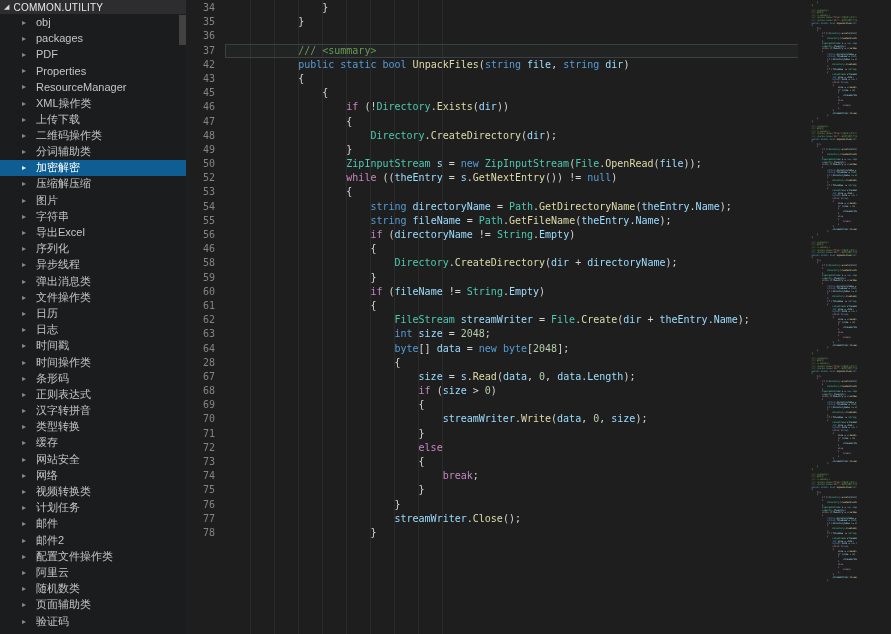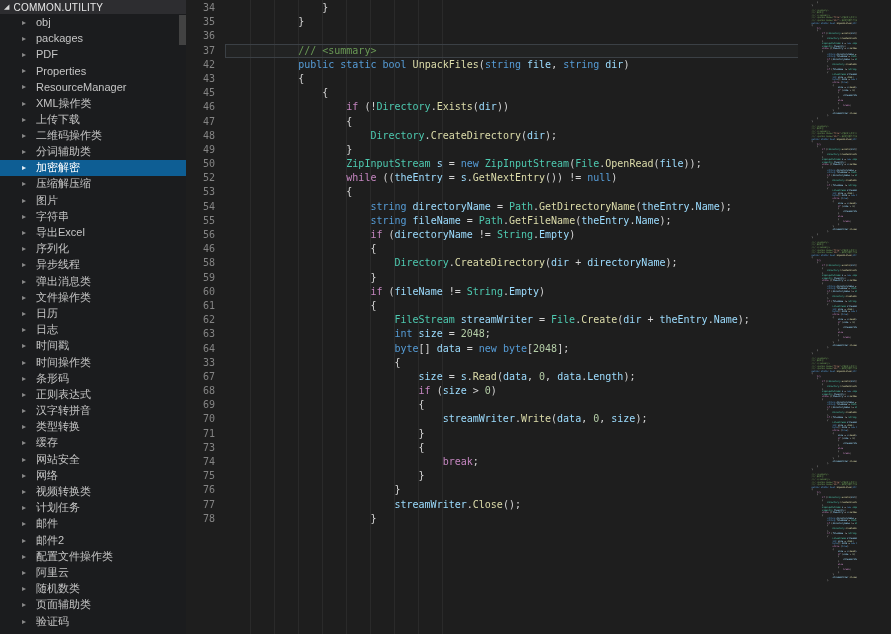--- a/index.html
+++ b/index.html
@@ -223,26 +223,27 @@
         <div class="row"><span class="num">55</span><span class="code"><span style="color: rgb(212, 212, 212);">                    </span><span style="color: rgb(86, 156, 214);">string</span><span style="color: rgb(212, 212, 212);"> </span><span style="color: rgb(156, 220, 254); font-weight: 500;">fileName</span><span style="color: rgb(212, 212, 212);"> = </span><span style="color: rgb(78, 201, 176);">Path</span><span style="color: rgb(212, 212, 212);">.</span><span style="color: rgb(220, 220, 170); font-weight: 500;">GetFileName</span><span style="color: rgb(212, 212, 212);">(</span><span style="color: rgb(156, 220, 254); font-weight: 500;">theEntry</span><span style="color: rgb(212, 212, 212);">.</span><span style="color: rgb(156, 220, 254); font-weight: 500;">Name</span><span style="color: rgb(212, 212, 212);">);</span></span></div>
         <div class="row"><span class="num">56</span><span class="code"><span style="color: rgb(212, 212, 212);">                    </span><span style="color: rgb(197, 134, 192);">if</span><span style="color: rgb(212, 212, 212);"> (</span><span style="color: rgb(156, 220, 254); font-weight: 500;">directoryName</span><span style="color: rgb(212, 212, 212);"> != </span><span style="color: rgb(78, 201, 176);">String</span><span style="color: rgb(212, 212, 212);">.</span><span style="color: rgb(156, 220, 254); font-weight: 500;">Empty</span><span style="color: rgb(212, 212, 212);">)</span></span></div>
         <div class="row"><span class="num">46</span><span class="code"><span style="color: rgb(212, 212, 212);">                    {</span></span></div>
         <div class="row"><span class="num">58</span><span class="code"><span style="color: rgb(212, 212, 212);">                        </span><span style="color: rgb(78, 201, 176);">Directory</span><span style="color: rgb(212, 212, 212);">.</span><span style="color: rgb(220, 220, 170); font-weight: 500;">CreateDirectory</span><span style="color: rgb(212, 212, 212);">(</span><span style="color: rgb(156, 220, 254); font-weight: 500;">dir</span><span style="color: rgb(212, 212, 212);"> + </span><span style="color: rgb(156, 220, 254); font-weight: 500;">directoryName</span><span style="color: rgb(212, 212, 212);">);</span></span></div>
         <div class="row"><span class="num">59</span><span class="code"><span style="color: rgb(212, 212, 212);">                    }</span></span></div>
         <div class="row"><span class="num">60</span><span class="code"><span style="color: rgb(212, 212, 212);">                    </span><span style="color: rgb(197, 134, 192);">if</span><span style="color: rgb(212, 212, 212);"> (</span><span style="color: rgb(156, 220, 254); font-weight: 500;">fileName</span><span style="color: rgb(212, 212, 212);"> != </span><span style="color: rgb(78, 201, 176);">String</span><span style="color: rgb(212, 212, 212);">.</span><span style="color: rgb(156, 220, 254); font-weight: 500;">Empty</span><span style="color: rgb(212, 212, 212);">)</span></span></div>
         <div class="row"><span class="num">61</span><span class="code"><span style="color: rgb(212, 212, 212);">                    {</span></span></div>
         <div class="row"><span class="num">62</span><span class="code"><span style="color: rgb(212, 212, 212);">                        </span><span style="color: rgb(78, 201, 176);">FileStream</span><span style="color: rgb(212, 212, 212);"> </span><span style="color: rgb(156, 220, 254); font-weight: 500;">streamWriter</span><span style="color: rgb(212, 212, 212);"> = </span><span style="color: rgb(78, 201, 176);">File</span><span style="color: rgb(212, 212, 212);">.</span><span style="color: rgb(220, 220, 170); font-weight: 500;">Create</span><span style="color: rgb(212, 212, 212);">(</span><span style="color: rgb(156, 220, 254); font-weight: 500;">dir</span><span style="color: rgb(212, 212, 212);"> + </span><span style="color: rgb(156, 220, 254); font-weight: 500;">theEntry</span><span style="color: rgb(212, 212, 212);">.</span><span style="color: rgb(156, 220, 254); font-weight: 500;">Name</span><span style="color: rgb(212, 212, 212);">);</span></span></div>
         <div class="row"><span class="num">63</span><span class="code"><span style="color: rgb(212, 212, 212);">                        </span><span style="color: rgb(86, 156, 214);">int</span><span style="color: rgb(212, 212, 212);"> </span><span style="color: rgb(156, 220, 254); font-weight: 500;">size</span><span style="color: rgb(212, 212, 212);"> = </span><span style="color: rgb(181, 206, 168);">2048</span><span style="color: rgb(212, 212, 212);">;</span></span></div>
         <div class="row"><span class="num">64</span><span class="code"><span style="color: rgb(212, 212, 212);">                        </span><span style="color: rgb(86, 156, 214);">byte</span><span style="color: rgb(212, 212, 212);">[] </span><span style="color: rgb(156, 220, 254); font-weight: 500;">data</span><span style="color: rgb(212, 212, 212);"> = </span><span style="color: rgb(86, 156, 214);">new</span><span style="color: rgb(212, 212, 212);"> </span><span style="color: rgb(86, 156, 214);">byte</span><span style="color: rgb(212, 212, 212);">[</span><span style="color: rgb(181, 206, 168);">2048</span><span style="color: rgb(212, 212, 212);">];</span></span></div>
-        <div class="row"><span class="num">33</span><span class="code"><span style="color: rgb(212, 212, 212);">                        {</span></span></div>
+        <div class="row"><span class="num">28</span><span class="code"><span style="color: rgb(212, 212, 212);">                        {</span></span></div>
         <div class="row"><span class="num">67</span><span class="code"><span style="color: rgb(212, 212, 212);">                            </span><span style="color: rgb(156, 220, 254); font-weight: 500;">size</span><span style="color: rgb(212, 212, 212);"> = </span><span style="color: rgb(156, 220, 254); font-weight: 500;">s</span><span style="color: rgb(212, 212, 212);">.</span><span style="color: rgb(220, 220, 170); font-weight: 500;">Read</span><span style="color: rgb(212, 212, 212);">(</span><span style="color: rgb(156, 220, 254); font-weight: 500;">data</span><span style="color: rgb(212, 212, 212);">, </span><span style="color: rgb(181, 206, 168);">0</span><span style="color: rgb(212, 212, 212);">, </span><span style="color: rgb(156, 220, 254); font-weight: 500;">data</span><span style="color: rgb(212, 212, 212);">.</span><span style="color: rgb(156, 220, 254); font-weight: 500;">Length</span><span style="color: rgb(212, 212, 212);">);</span></span></div>
         <div class="row"><span class="num">68</span><span class="code"><span style="color: rgb(212, 212, 212);">                            </span><span style="color: rgb(197, 134, 192);">if</span><span style="color: rgb(212, 212, 212);"> (</span><span style="color: rgb(156, 220, 254); font-weight: 500;">size</span><span style="color: rgb(212, 212, 212);"> &gt; </span><span style="color: rgb(181, 206, 168);">0</span><span style="color: rgb(212, 212, 212);">)</span></span></div>
         <div class="row"><span class="num">69</span><span class="code"><span style="color: rgb(212, 212, 212);">                            {</span></span></div>
         <div class="row"><span class="num">70</span><span class="code"><span style="color: rgb(212, 212, 212);">                                </span><span style="color: rgb(156, 220, 254); font-weight: 500;">streamWriter</span><span style="color: rgb(212, 212, 212);">.</span><span style="color: rgb(220, 220, 170); font-weight: 500;">Write</span><span style="color: rgb(212, 212, 212);">(</span><span style="color: rgb(156, 220, 254); font-weight: 500;">data</span><span style="color: rgb(212, 212, 212);">, </span><span style="color: rgb(181, 206, 168);">0</span><span style="color: rgb(212, 212, 212);">, </span><span style="color: rgb(156, 220, 254); font-weight: 500;">size</span><span style="color: rgb(212, 212, 212);">);</span></span></div>
         <div class="row"><span class="num">71</span><span class="code"><span style="color: rgb(212, 212, 212);">                            }</span></span></div>
+        <div class="row"><span class="num">72</span><span class="code"><span style="color: rgb(212, 212, 212);">                            </span><span style="color: rgb(197, 134, 192);">else</span></span></div>
         <div class="row"><span class="num">73</span><span class="code"><span style="color: rgb(212, 212, 212);">                            {</span></span></div>
         <div class="row"><span class="num">74</span><span class="code"><span style="color: rgb(212, 212, 212);">                                </span><span style="color: rgb(197, 134, 192);">break</span><span style="color: rgb(212, 212, 212);">;</span></span></div>
         <div class="row"><span class="num">75</span><span class="code"><span style="color: rgb(212, 212, 212);">                            }</span></span></div>
         <div class="row"><span class="num">76</span><span class="code"><span style="color: rgb(212, 212, 212);">                        }</span></span></div>
         <div class="row"><span class="num">77</span><span class="code"><span style="color: rgb(212, 212, 212);">                        </span><span style="color: rgb(156, 220, 254); font-weight: 500;">streamWriter</span><span style="color: rgb(212, 212, 212);">.</span><span style="color: rgb(220, 220, 170); font-weight: 500;">Close</span><span style="color: rgb(212, 212, 212);">();</span></span></div>
         <div class="row"><span class="num">78</span><span class="code"><span style="color: rgb(212, 212, 212);">                    }</span></span></div>
       </div>
   </div>
 
   <div id="minimap">

